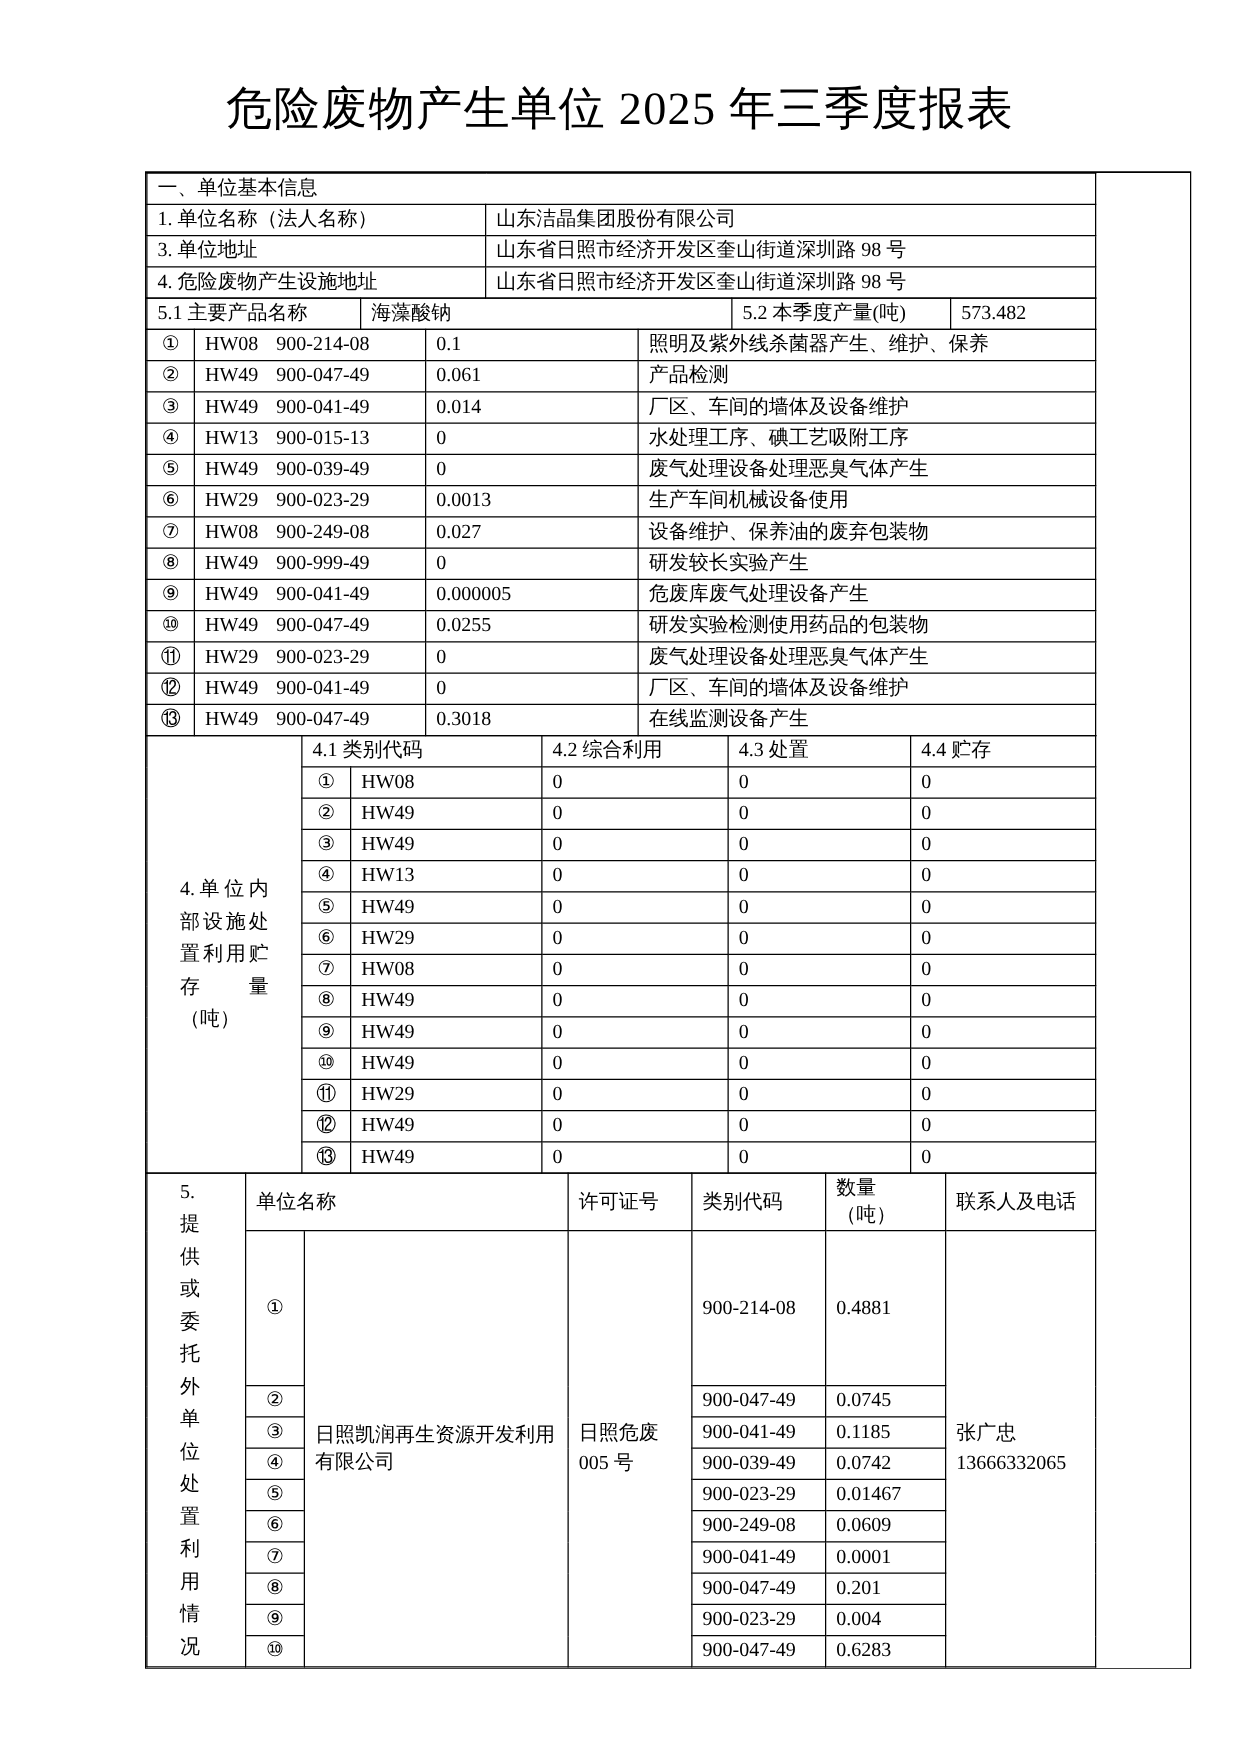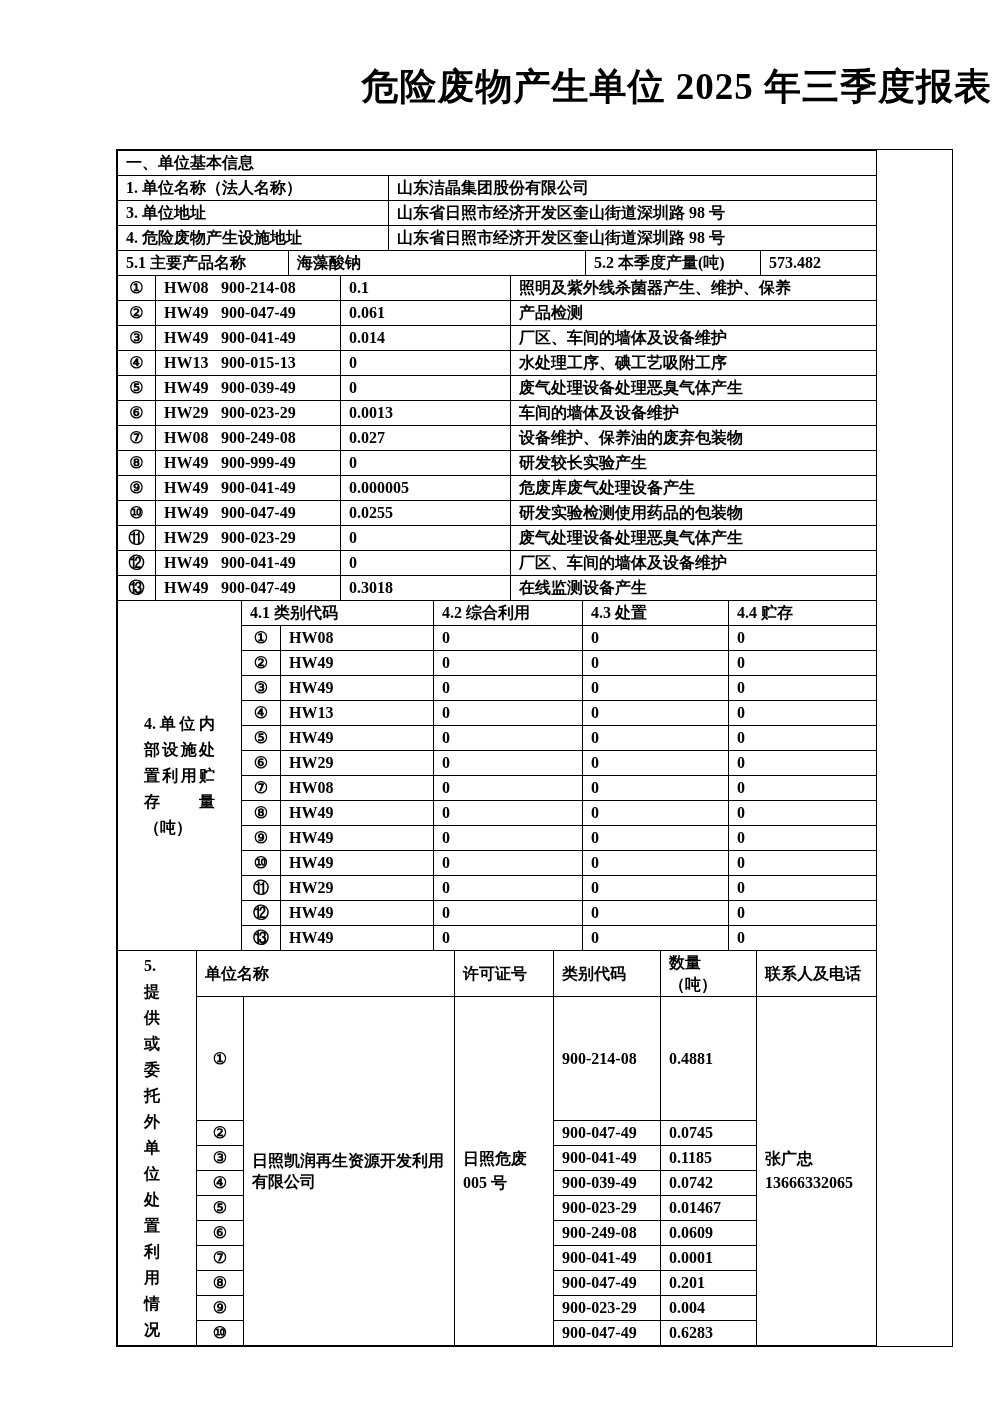--- a/index.html
+++ b/index.html
@@ -4,32 +4,31 @@
 <style>
   * { box-sizing: border-box; margin: 0; padding: 0; }
   html, body { background: #ffffff; }
   body {
     width: 992px; height: 1402px;
     font-family: "Liberation Serif", "DejaVu Serif", serif;
     color: #000;
     padding-top: 62px;
   }
   .title {
-    text-align: right;
+    text-align: center;
     font-size: 37px;
-    font-weight: bold;
+    font-weight: normal;
     letter-spacing: 1px;
-    margin-bottom: 38px;
+    margin-bottom: 26px;
     white-space: nowrap;
   }
   .doc {
     margin-left: 117px;
     width: 835px;
     box-shadow: 0 0 0 1px #000; 
-    font-weight: bold;
   }
   table.tbl {
     border-collapse: collapse;
     table-layout: fixed;
     width: 760px;
   }
   table.tbl + table.tbl { margin-top: -1px; }
   td {
     border: 1px solid #000;
     height: 25px;
@@ -141,21 +140,21 @@
           <td class="num">⑤</td>
           <td><span class="hw">HW49</span><span>900-039-49</span></td>
           <td>0</td>
           <td>废气处理设备处理恶臭气体产生</td>
         </tr>
 
         <tr>
           <td class="num">⑥</td>
           <td><span class="hw">HW29</span><span>900-023-29</span></td>
           <td>0.0013</td>
-          <td>车间的墙体及设备维护</td>
+          <td>生产车间机械设备使用</td>
         </tr>
 
         <tr>
           <td class="num">⑦</td>
           <td><span class="hw">HW08</span><span>900-249-08</span></td>
           <td>0.027</td>
           <td>设备维护、保养油的废弃包装物</td>
         </tr>
 
         <tr>

